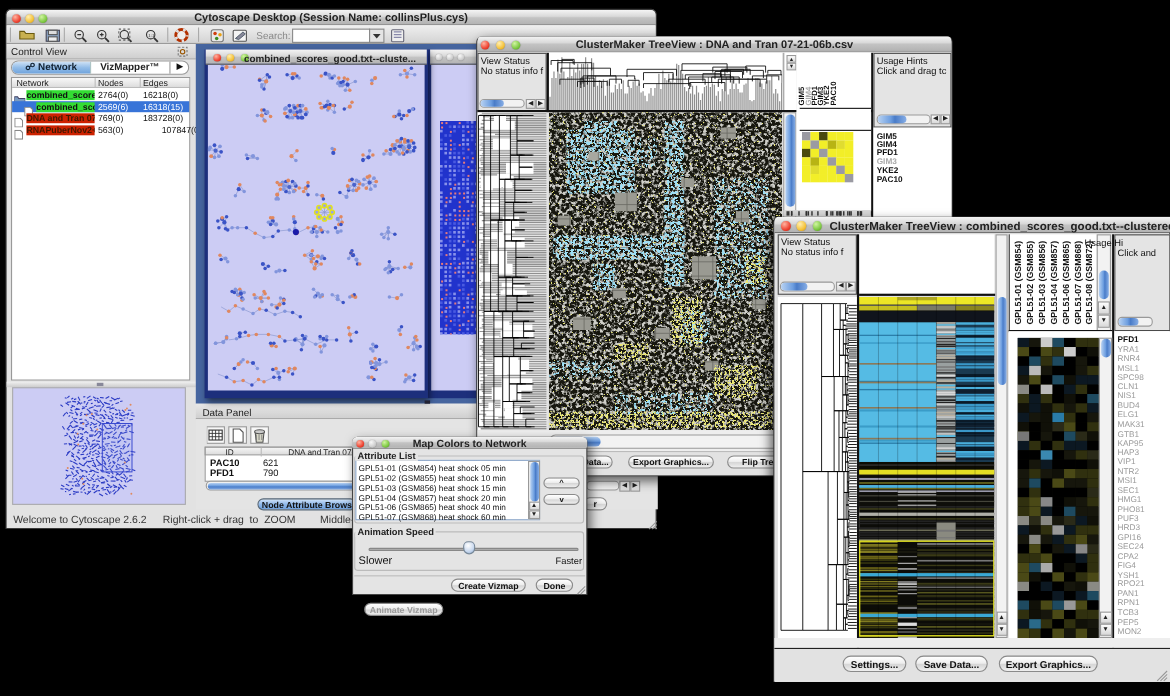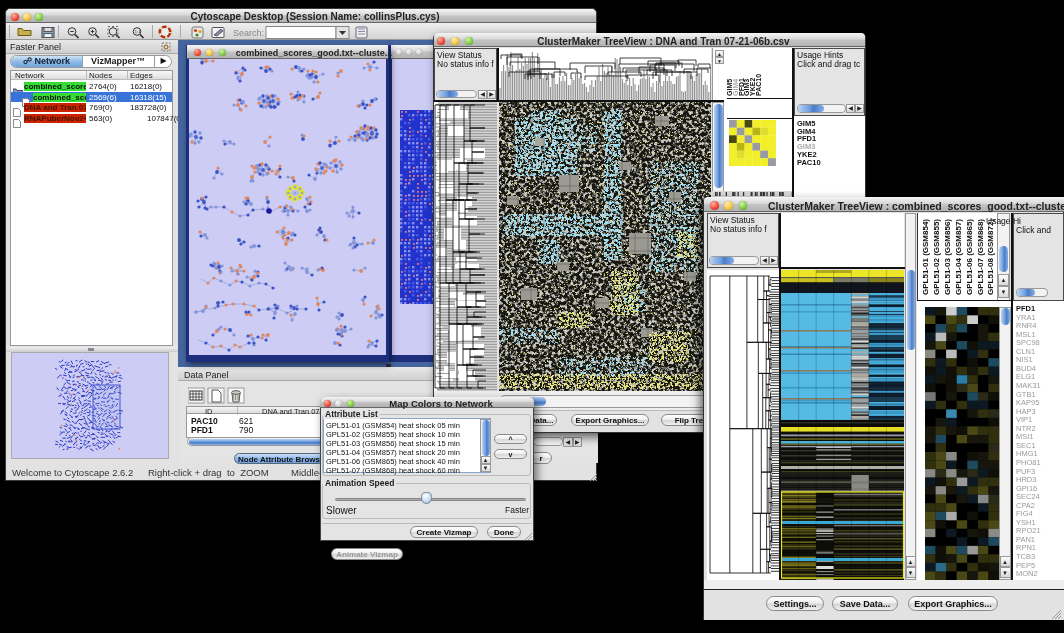--- a/index.html
+++ b/index.html
@@ -1,19 +1,19 @@
 <!DOCTYPE html>
 <html><head><meta charset="utf-8"><style>
 *{margin:0;padding:0;box-sizing:border-box;}
 html,body{width:1064px;height:633px;background:#000;overflow:hidden;
  font-family:"Liberation Sans",sans-serif;}
 .abs{position:absolute;}
 .tb{position:absolute;background:linear-gradient(#f5f5f5,#d9d9d9 45%,#c3c3c3 55%,#b3b3b3);
  border-bottom:1px solid #666;}
-.tbtxt{position:absolute;width:100%;text-align:center;font-weight:bold;color:#222;margin-left:14px;}
+.tbtxt{position:absolute;width:100%;text-align:center;font-weight:bold;color:#222;}
 .light{position:absolute;border-radius:50%;}
 .red{background:radial-gradient(circle at 35% 30%,#ffb3a0,#ee4433 60%,#b81e0c);}
 .yel{background:radial-gradient(circle at 35% 30%,#ffeeb0,#f5c33b 60%,#c98e14);}
 .grn{background:radial-gradient(circle at 35% 30%,#d0f5a0,#7fc944 60%,#4a9414);}
 .gray{background:radial-gradient(circle at 35% 30%,#f8f8f8,#cfcfcf 60%,#a5a5a5);}
 .panel{position:absolute;background:#e4e4e4;border:1px solid #4a4a4a;}
 .aquabtn{position:absolute;background:linear-gradient(#fff,#eee 45%,#d6d6d6 55%,#efefef);
  border:1px solid #8a8a8a;border-radius:9px;text-align:center;font-weight:bold;color:#111;}
 .vtrack{position:absolute;background:#f2f2f2;border:1px solid #999;}
 .vthumb{position:absolute;border-radius:6px;background:linear-gradient(90deg,#b8d2f2,#6d9ee0 45%,#4a7cc8 60%,#87aee6);}
@@ -64,21 +64,21 @@
 <rect x="22" y="2.5" width="12" height="10" rx="1" fill="#f4f4f4" stroke="#555"></rect>
       <path d="M24 10 L31 4 L33 6 L27 11 Z" fill="#889" stroke="#345" stroke-width="0.7"></path>
 <text x="43" y="10.5" font-size="9" fill="#888">Search:</text>
 <rect x="76" y="1.5" width="70" height="12" fill="#fff" stroke="#888"></rect>
 <rect x="146" y="1.5" width="13" height="12" fill="#e4e4e4" stroke="#888"></rect>
       <path d="M149 6 l3.5 4 3.5-4 z" fill="#333"></path>
 <rect x="166" y="2" width="11" height="11" rx="1" fill="#eee" stroke="#667"></rect>
       <path d="M168 4 h7 M168 6.5 h7 M168 9 h7" stroke="#88a" stroke-width="1"></path>
 </svg>
 <div class="abs" style="left:0;top:31px;width:172px;height:14px;background:linear-gradient(#e8e8e8,#cfcfcf);border-bottom:1px solid #aaa"></div>
-<div class="wtxt" style="left:4px;top:33px;font-size:9px;color:#222">Faster Panel</div>
+<div class="wtxt" style="left:4px;top:33px;font-size:9px;color:#222">Control View</div>
 <svg class="abs" style="left:155px;top:33px" width="10" height="10">
       <rect x="1" y="1" width="8" height="8" fill="none" stroke="#777" stroke-dasharray="2 1.5"></rect>
       <circle cx="5" cy="5" r="2" fill="none" stroke="#995500"></circle>
     </svg>
 <div class="abs" style="left:4px;top:46px;width:162px;height:13px;background:#fff;border:1px solid #999;border-radius:7px">
 <div class="abs" style="left:0px;top:0px;width:72px;height:11px;background:linear-gradient(#cfe2f5,#92bce8 50%,#6fa3dc);border-radius:6px 0 0 6px;border-right:1px solid #8aa;text-align:center;font-size:9px;font-weight:bold;color:#123">☍ Network</div>
 <div class="abs" style="left:72px;top:0px;width:70px;height:11px;text-align:center;font-size:9px;font-weight:bold;color:#222">VizMapper™</div>
 <div class="abs" style="left:143px;top:0px;width:18px;height:11px;border-left:1px solid #999;font-size:8px;text-align:center;color:#111">▶</div>
 </div>
 <div class="abs" style="left:4px;top:61px;width:163px;height:276px;background:#fff;border:1px solid #999">

